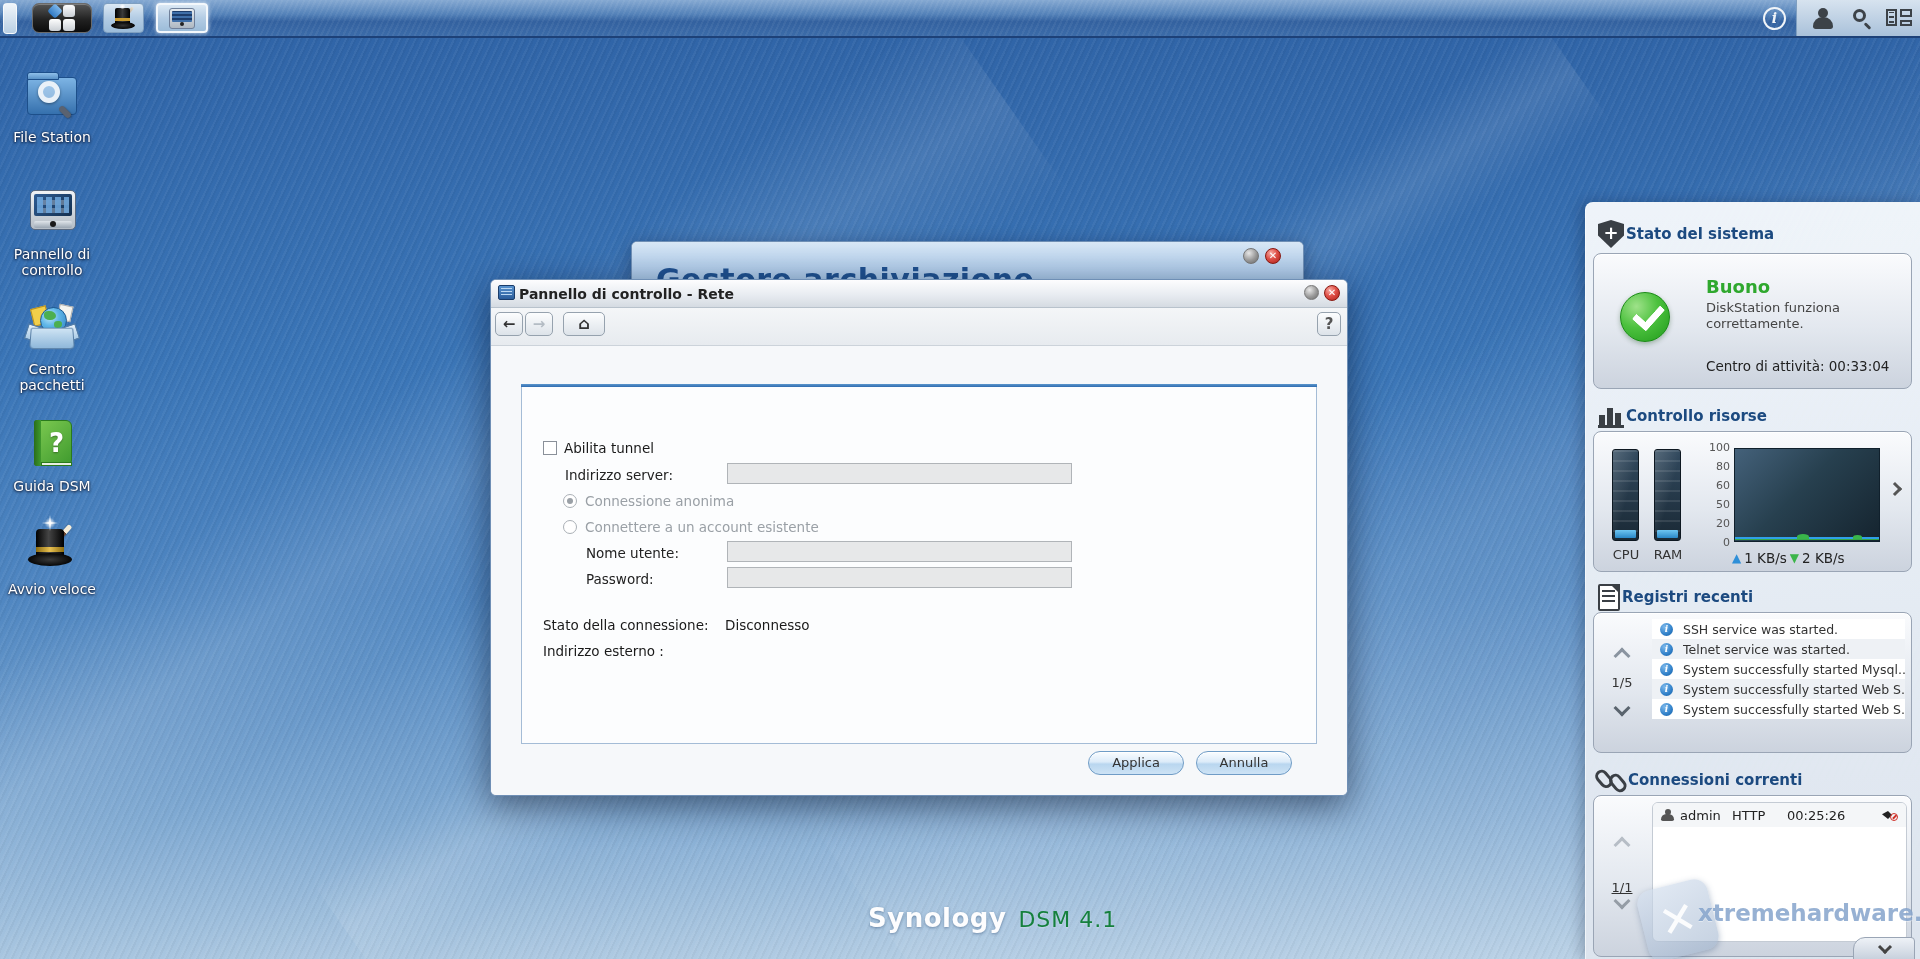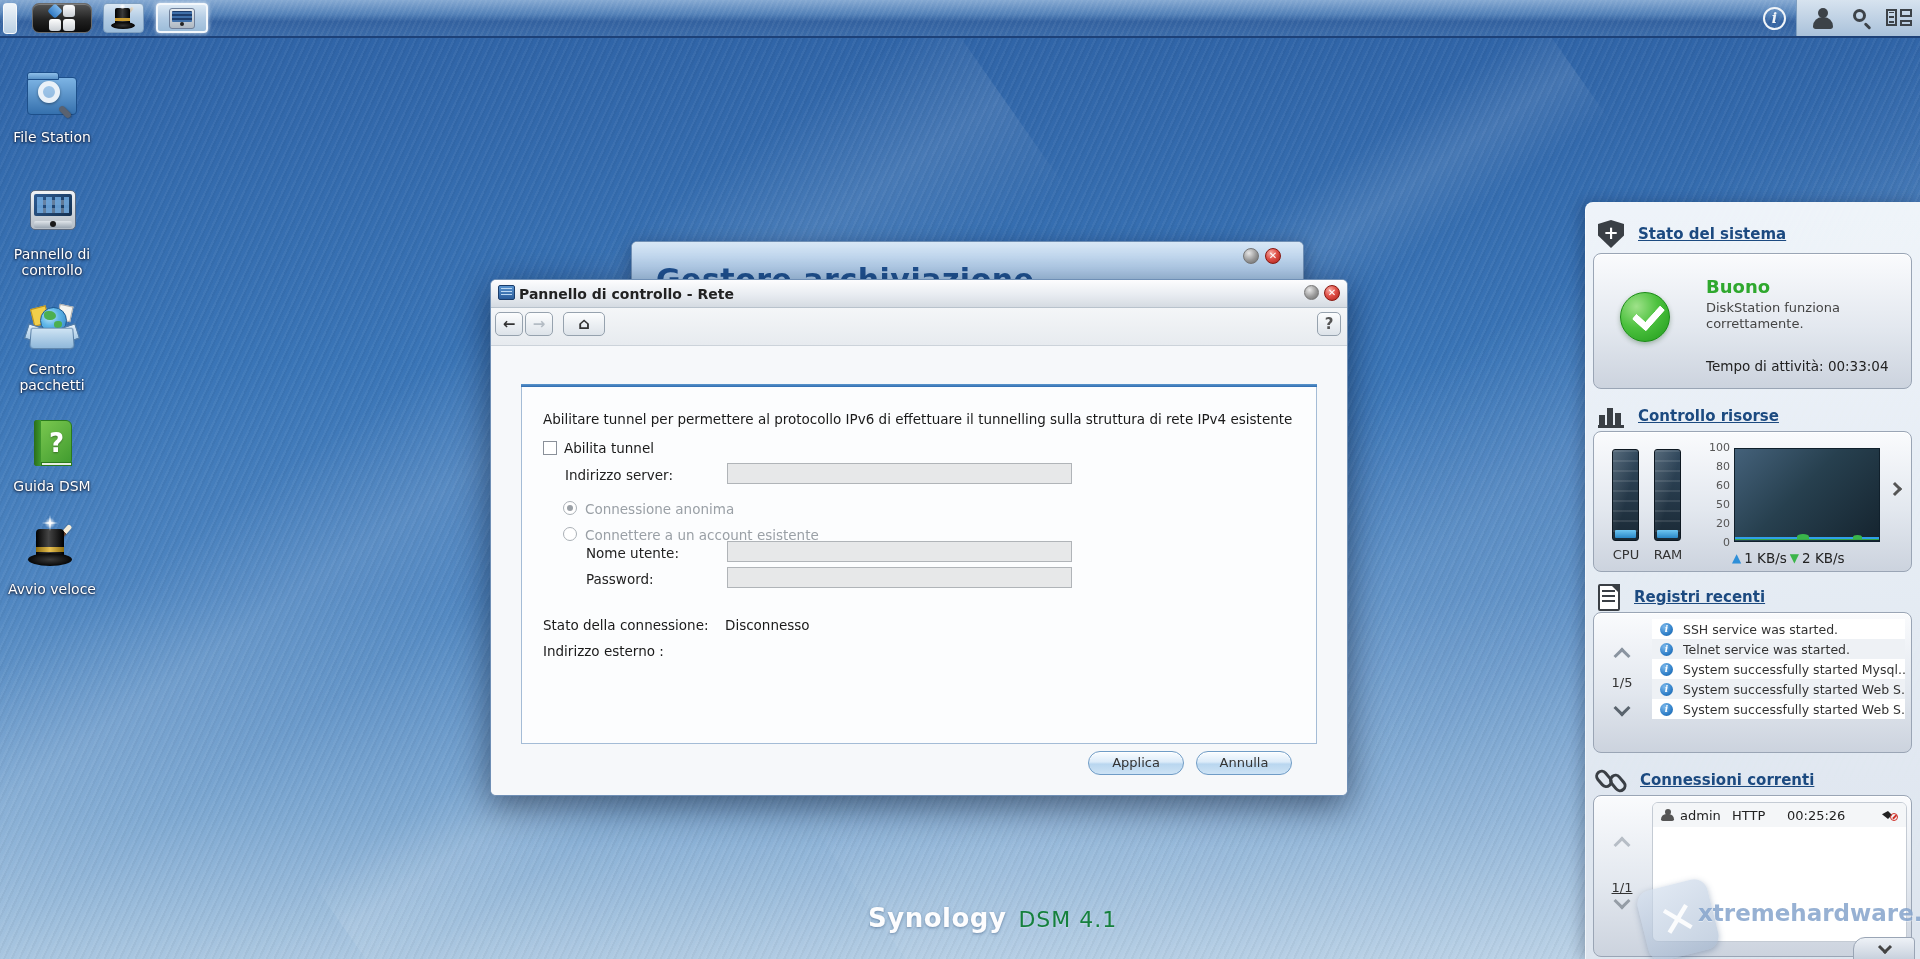--- a/index.html
+++ b/index.html
@@ -135,36 +135,36 @@
     background:linear-gradient(180deg,#fcfcfd,#e2e6ea); border:1px solid #9aa6b2; border-bottom:none; border-radius:3px 3px 0 0; cursor:pointer; }
   .tab.active { background:linear-gradient(180deg,#d9e9fa 0%,#f4f9fe 60%,#fff 100%); color:#1566b0; font-weight:bold; border-color:#7aa2c8; height:26px; position:relative; z-index:2; }
   .tabbar-line { position:absolute; left:30px; top:38px; width:796px; height:3px; background:linear-gradient(180deg,#5b96cc,#2f6cb0); z-index:1; }
   .panel { position:absolute; left:30px; top:41px; width:796px; height:357px; background:#fcfdfe; border:1px solid #a4bcd6; border-top:none; }
   .panel .desc { position:absolute; left:21px; top:24px; font-size:13.5px; color:#1a1a1a; }
   .cbrow { position:absolute; left:21px; top:53px; display:flex; align-items:center; cursor:pointer; }
   .checkbox { width:14px; height:14px; background:#fff; border:1px solid #8a9099; margin-right:7px; }
   .cbrow .cblbl { font-size:13.5px; color:#1a1a1a; }
   .fieldlbl { position:absolute; font-size:13.5px; color:#222; }
   .txtinput { position:absolute; width:345px; height:21px; background:#e7e8e9; border:1px solid #b0b4b8; }
-  .radiorow { position:absolute; display:flex; cursor:default;margin-top:8px; }
+  .radiorow { position:absolute; display:flex; align-items:center; cursor:default; }
   .radio { width:14px; height:14px; border:1px solid #aab0b6; border-radius:50%; background:#fff; margin-right:8px; position:relative; }
   .radio.sel::after { content:""; position:absolute; left:3px; top:3px; width:6px; height:6px; border-radius:50%; background:#9aa0a6; }
   .radiolbl { font-size:13.5px; color:#9aa0a6; }
   .statlbl { position:absolute; font-size:13.5px; color:#1a1a1a; }
   .pill-btn { position:absolute; height:24px; padding:0 22px; border:1px solid #6f9cc6; border-radius:12px;
     background:linear-gradient(180deg,#fafdff 0%,#dcebf9 45%,#b9d6ef 55%,#cde3f5 100%);
     font:13px/22px "DejaVu Sans",sans-serif; color:#333; cursor:pointer; box-shadow:inset 0 1px 0 rgba(255,255,255,.9); }
 
   
   .sidebar { position:absolute; left:1585px; top:202px; width:335px; height:757px; z-index:10;
     background:linear-gradient(180deg, rgba(246,249,252,.96) 0%, rgba(222,229,238,.96) 100%);
     border-left:1px solid rgba(255,255,255,.6); border-top:1px solid rgba(255,255,255,.6); border-radius:8px 0 0 0;
     box-shadow:-4px 0 14px rgba(0,10,30,.25); }
   .w-head { position:absolute; left:12px; height:26px; display:flex; align-items:center; cursor:pointer; }
-  .w-head .w-title { font:bold 15px "DejaVu Sans",sans-serif; color:#1c4a80; margin-left:14px;text-decoration:underline; }
+  .w-head .w-title { font:bold 15px "DejaVu Sans",sans-serif; color:#1c4a80; margin-left:2px; }
   .w-panel { position:absolute; left:7px; width:319px; border:1px solid #9aa5b5; border-radius:8px;
     background:linear-gradient(180deg,#fafbfd 0%,#e3e8ef 55%,#ccd3de 100%); box-shadow:inset 0 1px 0 #fff; }
   
   .ico-shield { width:26px; height:28px; background:#3a3f45; clip-path:polygon(50% 0, 100% 14%, 100% 55%, 50% 100%, 0 55%, 0 14%); position:relative; }
   .ico-shield::before { content:"+"; position:absolute; left:0; right:0; top:2px; text-align:center; color:#fff; font:bold 18px "DejaVu Sans",sans-serif; }
   .ico-bars { width:26px; height:24px; position:relative; border-bottom:3px solid #3a3f45; }
   .ico-bars i { position:absolute; bottom:0; width:6px; background:#3a3f45; }
   .ico-bars i:nth-child(1){ left:1px; height:10px; }
   .ico-bars i:nth-child(2){ left:9px; height:17px; }
   .ico-bars i:nth-child(3){ left:17px; height:12px; }
@@ -369,21 +369,20 @@
   </div>
   <div class="dlg-toolbar">
     <div class="nav-btn nav-back">←</div>
     <div class="nav-btn nav-fwd">→</div>
     <div class="nav-btn nav-home">⌂</div>
     <div class="nav-btn nav-help">?</div>
   </div>
   <div class="dlg-content">
     <div class="tabbar-line"></div>
     <div class="panel">
-      <div class="desc">Abilitare tunnel per permettere al protocollo IPv6 di effettuare il tunnelling sulla struttura di rete IPv4 esistente</div>
       <div class="cbrow">
         <div class="checkbox"></div>
         <div class="cblbl">Abilita tunnel</div>
       </div>
       <div class="fieldlbl" style="left:43px;top:80px;">Indirizzo server:</div>
       <div class="txtinput" style="left:205px;top:76px;"></div>
       <div class="radiorow" style="left:41px;top:106px;">
         <div class="radio sel"></div>
         <div class="radiolbl">Connessione anonima</div>
       </div>
@@ -407,21 +406,21 @@
 <div class="sidebar">
 
   <div class="w-head" style="top:18px;">
     <div class="ico-shield"></div>
     <div class="w-title">Stato del sistema</div>
   </div>
   <div class="w-panel" style="top:50px;height:136px;">
     <div class="ok-circle"></div>
     <div class="ss-status">Buono</div>
     <div class="ss-msg">DiskStation funziona correttamente.</div>
-    <div class="ss-uptime">Tempo di attività: 00:33:04</div>
+    <div class="ss-uptime">Centro di attività: 00:33:04</div>
   </div>
 
   <div class="w-head" style="top:200px;">
     <div class="ico-bars">
         <i></i>
         <i></i>
         <i></i>
       </div>
     <div class="w-title">Controllo risorse</div>
   </div>

